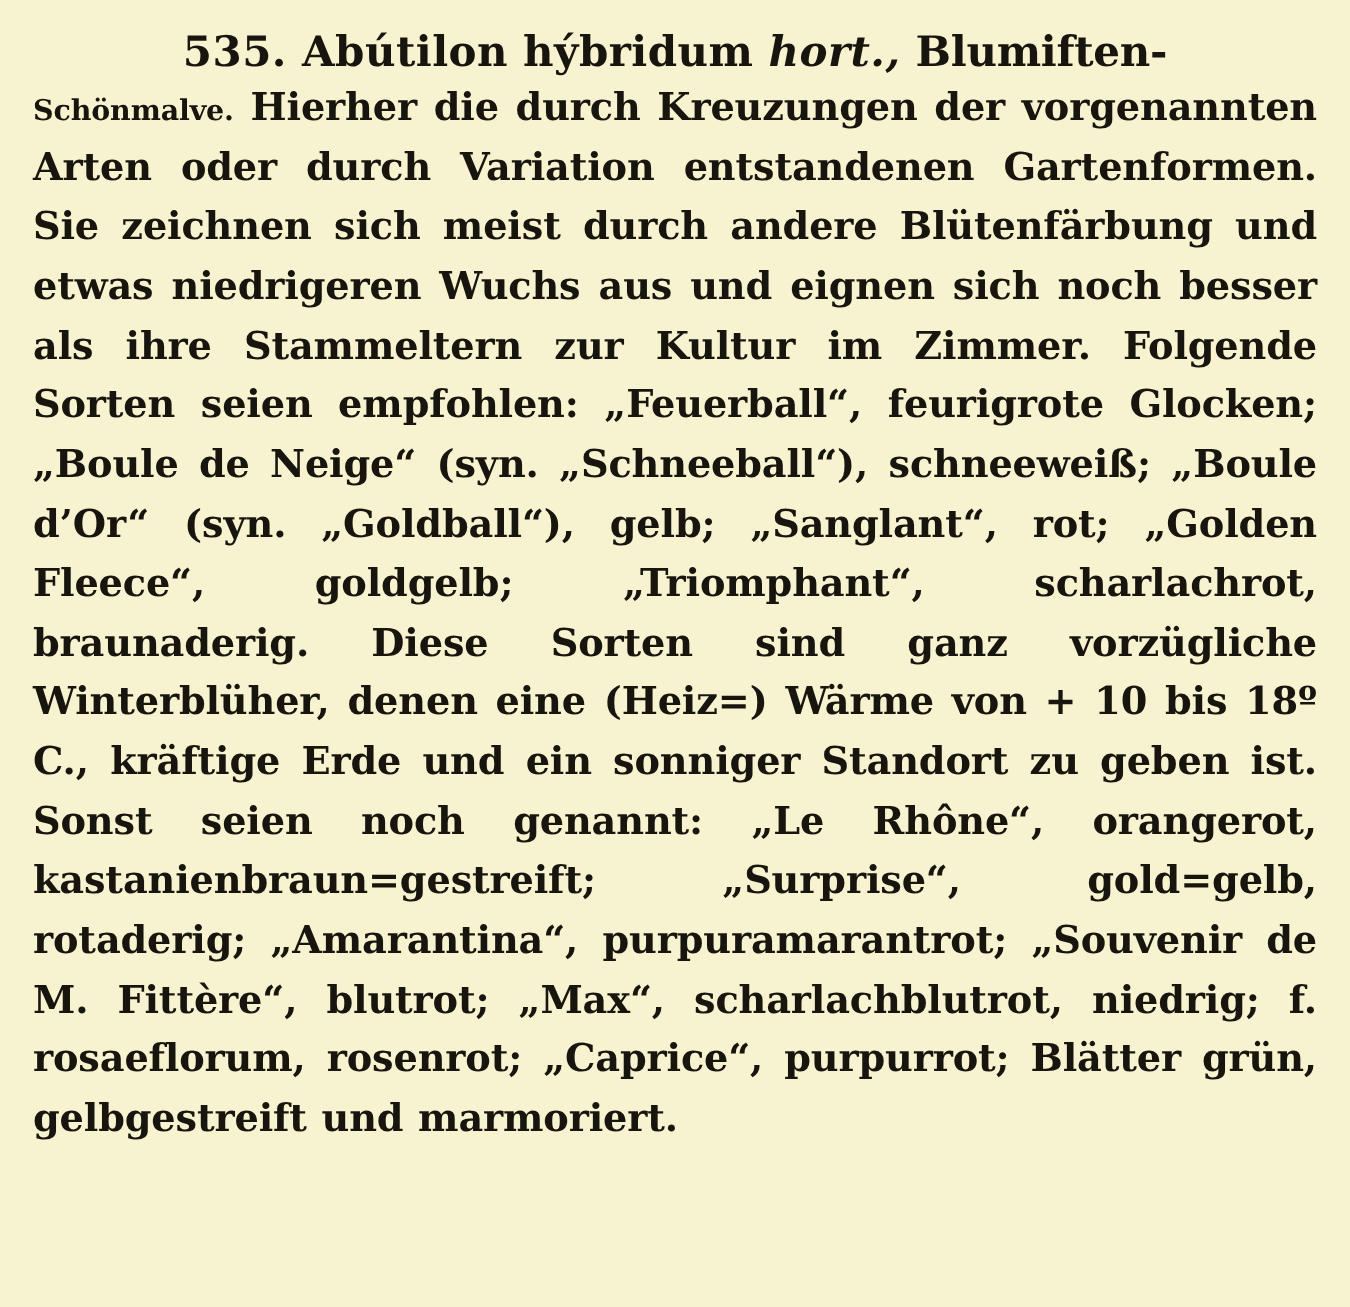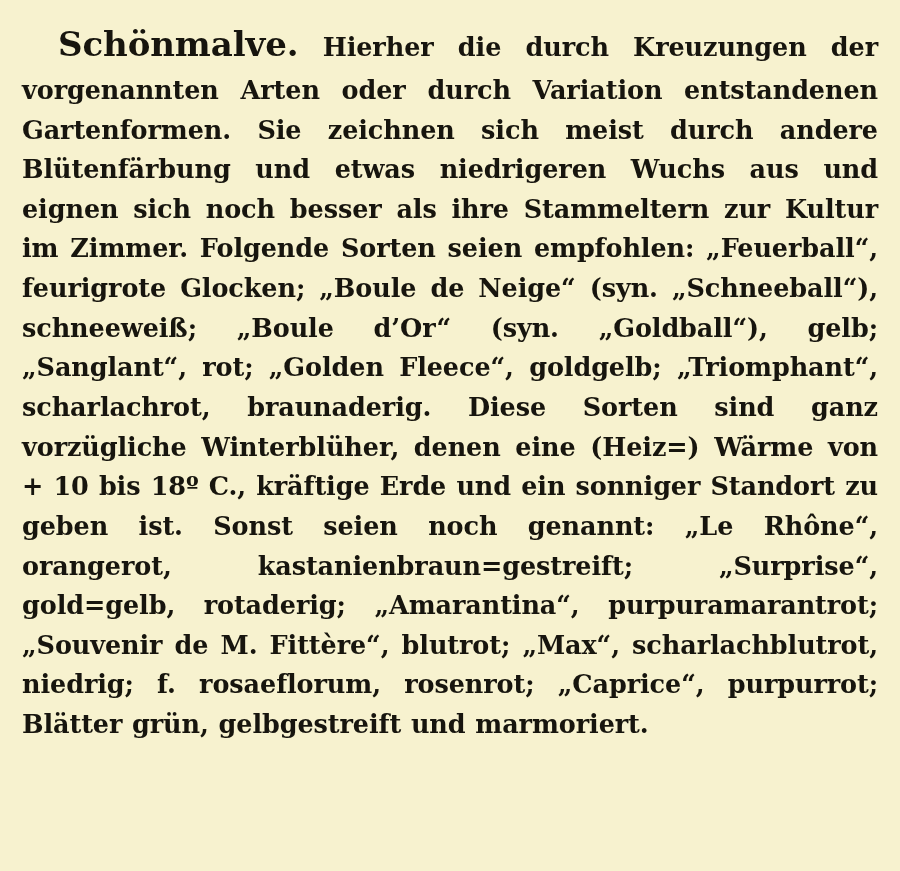--- a/index.html
+++ b/index.html
@@ -60,34 +60,39 @@
     line-height: 1.555;
     text-align: justify;
     text-justify: inter-word;
     letter-spacing: -0.1px;
     margin: 0;
     word-spacing: 1px;
   }
   .body-text .lead {
     font-family: "DejaVu Serif", serif;
     font-weight: bold;
-    font-size: 34px;
-    margin-left: 36px;
+    font-size: 19px;
   }
   .para2 {
     margin-top: 10px;
     text-indent: 58px;
   }
 </style>
 </head>
 <body>
 
 <div class="page">
   <div class="entry">
 
+    <div class="headline">
+      <span class="num">535.</span>
+      <span class="latin">Abútilon hýbridum</span>
+      <span class="auth">hort.,</span>
+      <span class="german fraktur">Blumiften-</span>
+    </div>
 
     <p class="body-text fraktur">
       <span class="lead">Schönmalve.</span>
       <span>Hierher die durch Kreuzungen der vorgenannten Arten oder durch Variation entstandenen Gartenformen. Sie zeichnen sich meist durch andere Blütenfärbung und etwas niedrigeren Wuchs aus und eignen sich noch besser als ihre Stammeltern zur Kultur im Zimmer. Folgende Sorten seien empfohlen: „Feuerball“, feurigrote Glocken; „Boule de Neige“ (syn. „Schneeball“), schneeweiß; „Boule d’Or“ (syn. „Goldball“), gelb; „Sanglant“, rot; „Golden Fleece“, goldgelb; „Triomphant“, scharlachrot, braunaderig. Diese Sorten sind ganz vorzügliche Winterblüher, denen eine (Heiz=) Wärme von + 10 bis 18º C., kräftige Erde und ein sonniger Standort zu geben ist. Sonst seien noch genannt: „Le Rhône“, orangerot, kastanienbraun=gestreift; „Surprise“, gold=gelb, rotaderig; „Amarantina“, purpuramarantrot; „Souvenir de M. Fittère“, blutrot; „Max“, scharlachblutrot, niedrig; f. rosaeflorum, rosenrot; „Caprice“, purpurrot; Blätter grün, gelbgestreift und marmoriert.</span>
     </p>
 
 
   </div>
 </div>
 

